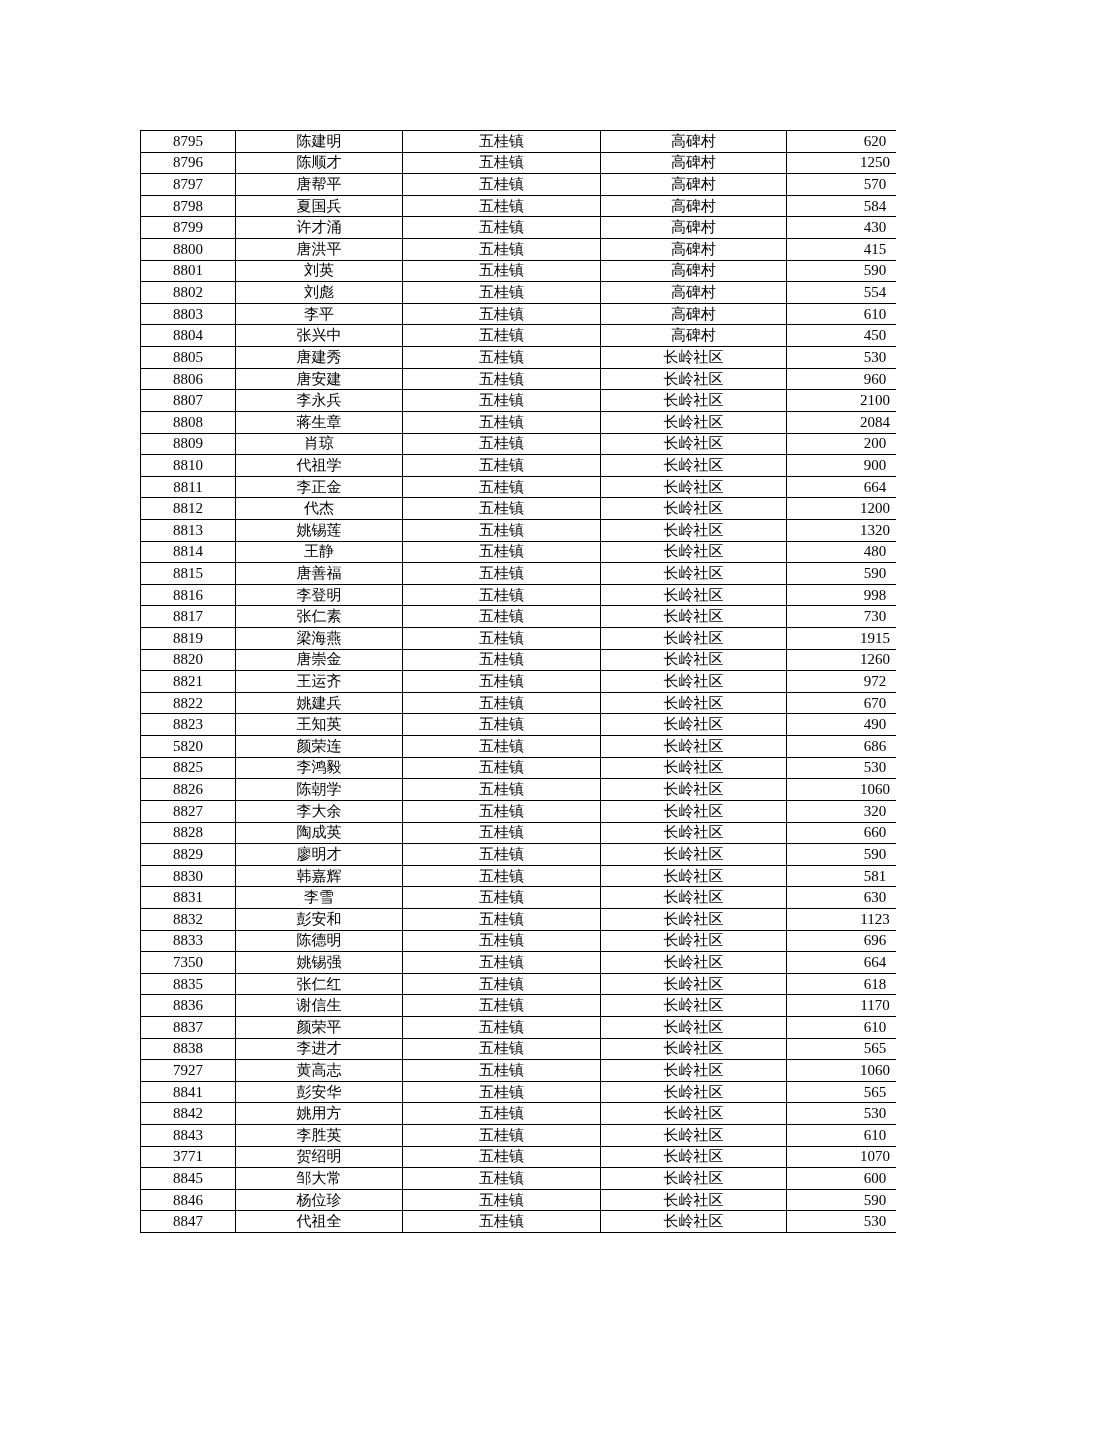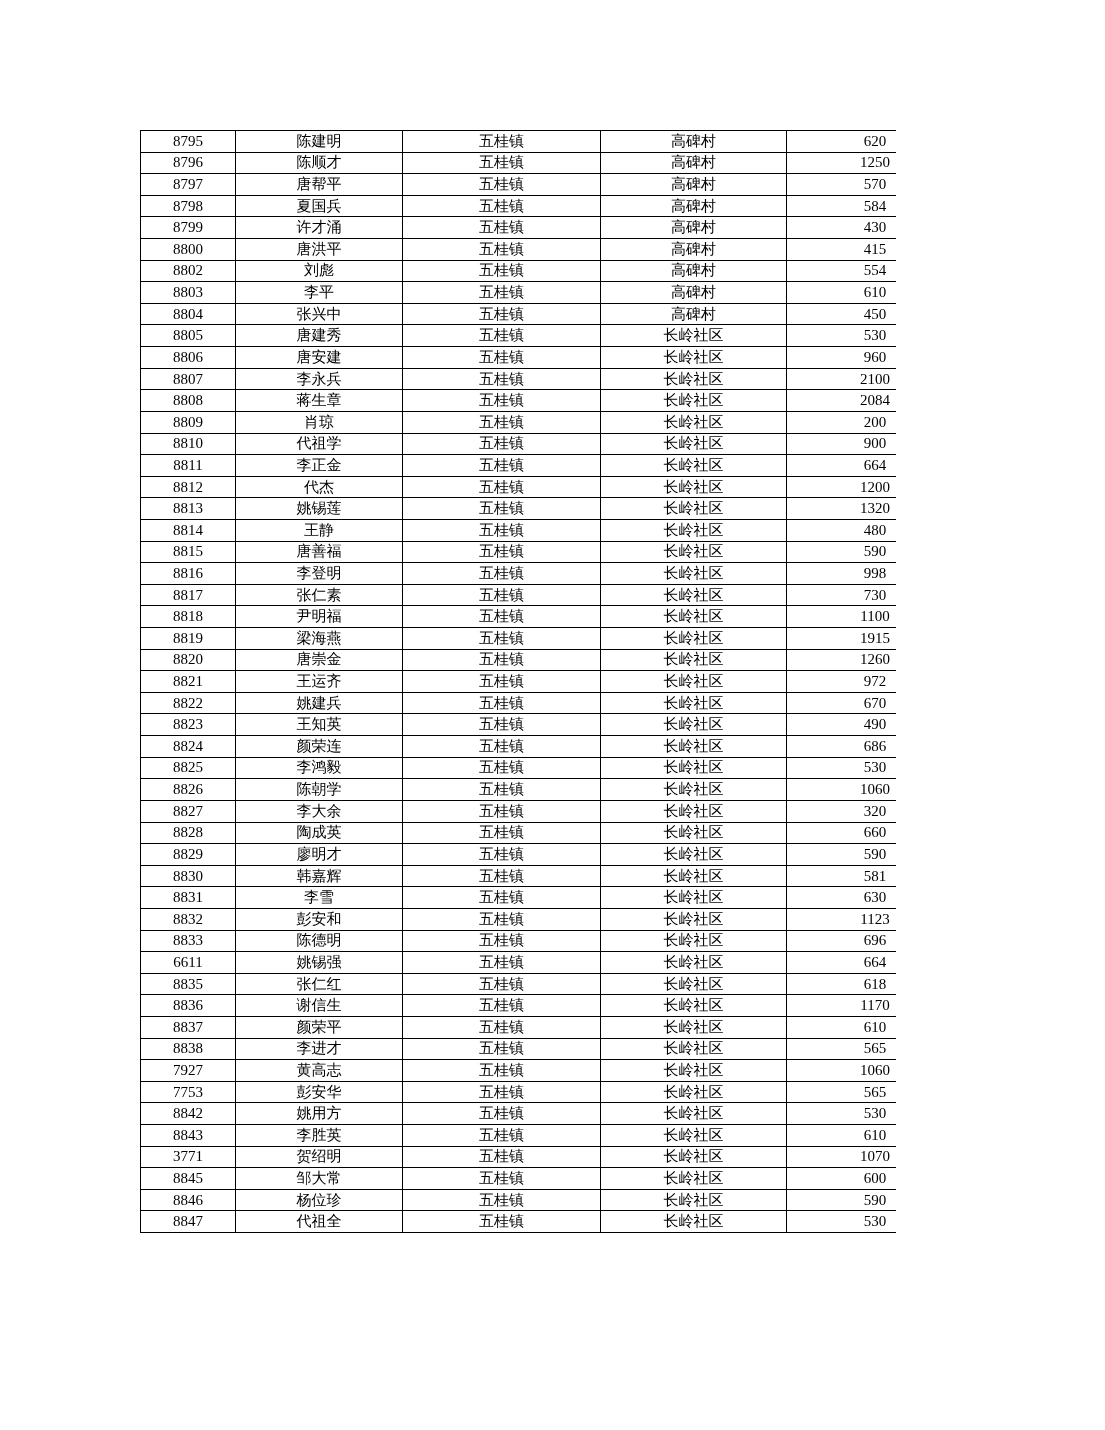--- a/index.html
+++ b/index.html
@@ -94,20 +94,27 @@
           <td>430</td>
         </tr>
         <tr>
           <td>8800</td>
           <td>唐洪平</td>
           <td>五桂镇</td>
           <td>高碑村</td>
           <td>415</td>
         </tr>
         <tr>
+          <td>8801</td>
+          <td>刘英</td>
+          <td>五桂镇</td>
+          <td>高碑村</td>
+          <td>590</td>
+        </tr>
+        <tr>
           <td>8802</td>
           <td>刘彪</td>
           <td>五桂镇</td>
           <td>高碑村</td>
           <td>554</td>
         </tr>
         <tr>
           <td>8803</td>
           <td>李平</td>
           <td>五桂镇</td>
@@ -206,27 +213,20 @@
           <td>998</td>
         </tr>
         <tr>
           <td>8817</td>
           <td>张仁素</td>
           <td>五桂镇</td>
           <td>长岭社区</td>
           <td>730</td>
         </tr>
         <tr>
-          <td>8818</td>
-          <td>尹明福</td>
-          <td>五桂镇</td>
-          <td>长岭社区</td>
-          <td>1100</td>
-        </tr>
-        <tr>
           <td>8819</td>
           <td>梁海燕</td>
           <td>五桂镇</td>
           <td>长岭社区</td>
           <td>1915</td>
         </tr>
         <tr>
           <td>8820</td>
           <td>唐崇金</td>
           <td>五桂镇</td>
@@ -248,21 +248,21 @@
           <td>670</td>
         </tr>
         <tr>
           <td>8823</td>
           <td>王知英</td>
           <td>五桂镇</td>
           <td>长岭社区</td>
           <td>490</td>
         </tr>
         <tr>
-          <td>8824</td>
+          <td>5820</td>
           <td>颜荣连</td>
           <td>五桂镇</td>
           <td>长岭社区</td>
           <td>686</td>
         </tr>
         <tr>
           <td>8825</td>
           <td>李鸿毅</td>
           <td>五桂镇</td>
           <td>长岭社区</td>
@@ -318,21 +318,21 @@
           <td>1123</td>
         </tr>
         <tr>
           <td>8833</td>
           <td>陈德明</td>
           <td>五桂镇</td>
           <td>长岭社区</td>
           <td>696</td>
         </tr>
         <tr>
-          <td>6611</td>
+          <td>7350</td>
           <td>姚锡强</td>
           <td>五桂镇</td>
           <td>长岭社区</td>
           <td>664</td>
         </tr>
         <tr>
           <td>8835</td>
           <td>张仁红</td>
           <td>五桂镇</td>
           <td>长岭社区</td>
@@ -360,21 +360,21 @@
           <td>565</td>
         </tr>
         <tr>
           <td>7927</td>
           <td>黄高志</td>
           <td>五桂镇</td>
           <td>长岭社区</td>
           <td>1060</td>
         </tr>
         <tr>
-          <td>7753</td>
+          <td>8841</td>
           <td>彭安华</td>
           <td>五桂镇</td>
           <td>长岭社区</td>
           <td>565</td>
         </tr>
         <tr>
           <td>8842</td>
           <td>姚用方</td>
           <td>五桂镇</td>
           <td>长岭社区</td>

